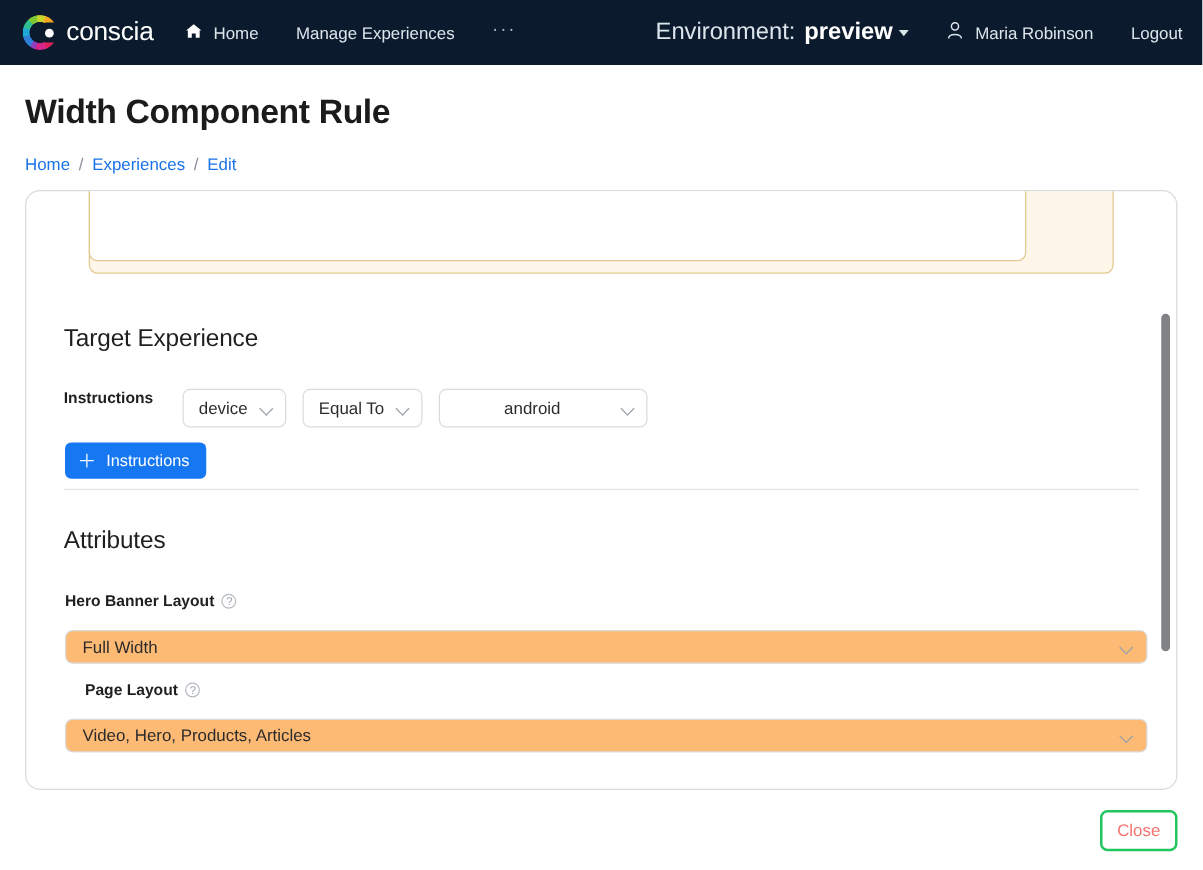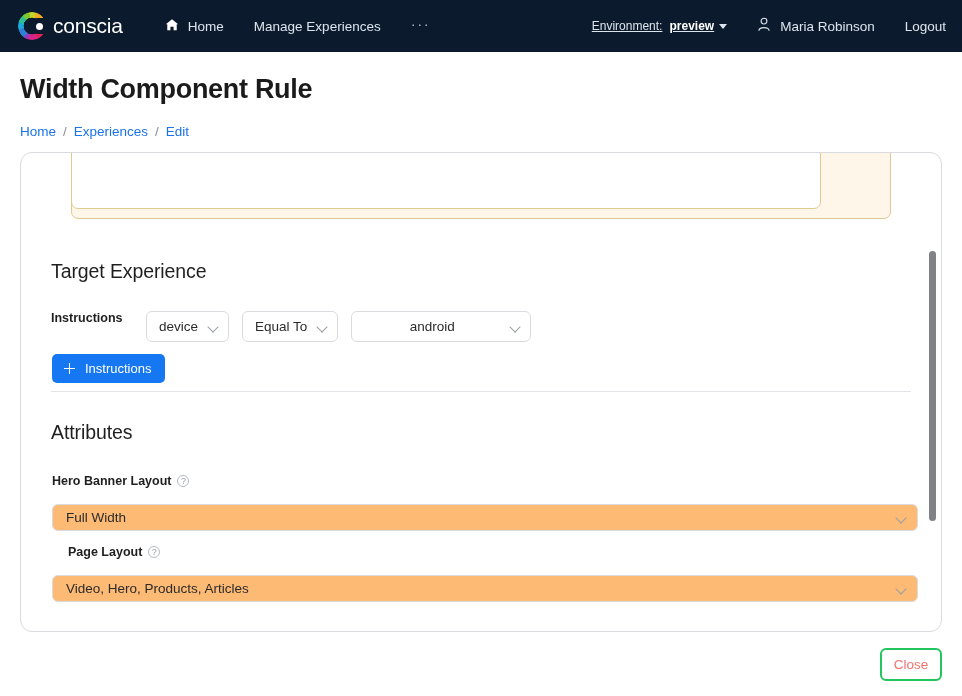--- a/index.html
+++ b/index.html
@@ -20,21 +20,21 @@
     align-items: center;
     padding: 0 16px 0 18px;
     color: #e8edf3;
     font-size: 13.5px;
     position: relative;
   }
   .brand {
     display: flex;
     align-items: center;
     gap: 7px;
-    margin-right: 42px;
+    margin-right: 25px;
   }
   .brand-logo {
     width: 28px; height: 28px;
     border-radius: 50%;
     position: relative;
     background:
       conic-gradient(from 18deg,
         #f5a623 0deg 42deg,
         #f07c2b 42deg 72deg,
         #e8472f 72deg 100deg,
@@ -94,24 +94,23 @@
   .nav-right {
     margin-left: auto;
     display: flex;
     align-items: center;
     gap: 30px;
   }
   .env-block {
     display: flex;
     align-items: center;
     gap: 7px;
-    font-size: 12px;
+    font-size: 19px;
     color: #dce4ec;
     cursor: pointer;
-    text-decoration: underline;
   }
   .env-value { font-weight: bold; color: #ffffff; }
   .caret-down {
     width: 0; height: 0;
     border-left: 4.5px solid transparent;
     border-right: 4.5px solid transparent;
     border-top: 5.5px solid #dce4ec;
     margin-left: -2px;
   }
   .user-block {
@@ -205,21 +204,21 @@
     align-items: center;
     font-size: 13.5px;
     color: #2b2b2b;
     cursor: pointer;
     padding: 0 9px 0 12px;
     gap: 10px;
   }
   .sel-sm { }
   .sel-value { white-space: nowrap; }
   .sel-wide {
-    width: 180px;
+    width: 167px;
     padding: 0 9px 0 12px;
     justify-content: space-between;
   }
   .sel-wide .sel-value {
     flex: 1;
     text-align: center;
   }
   .chev {
     width: 11px; height: 11px;
     position: relative;

